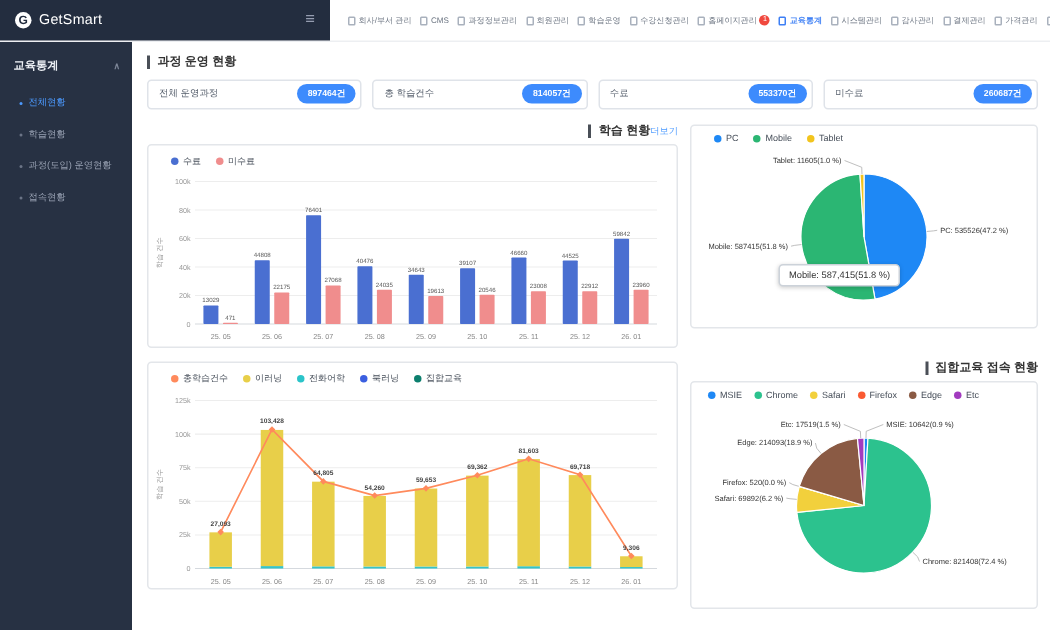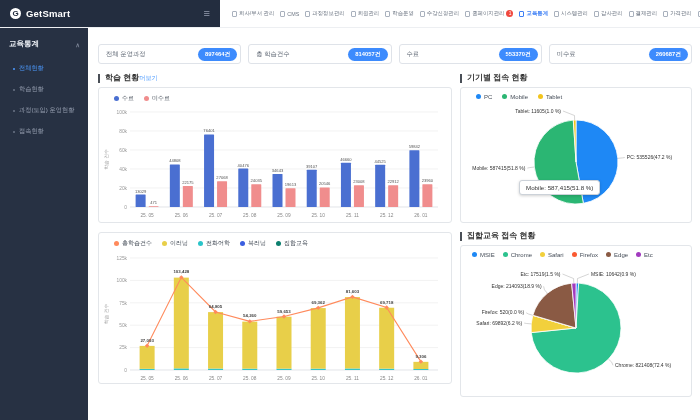--- a/index.html
+++ b/index.html
@@ -4,21 +4,21 @@
 <style>
   *{box-sizing:border-box;margin:0;padding:0}
   body{width:700px;height:420px;overflow:hidden;position:relative;background:#fff;
        font-family:"Liberation Sans",sans-serif;-webkit-font-smoothing:antialiased}
   
   .topbar{position:absolute;top:0;left:0;right:0;height:28px;background:#fff;
           border-bottom:1px solid #edeff2;display:flex;align-items:stretch;z-index:6}
   .brand{width:220px;background:#232d3f;display:flex;align-items:center;padding:0 10px;gap:5px;flex:none}
   .logo-circle{width:11px;height:11px;border-radius:50%;background:#fff;color:#232d3f;
                font-size:8px;font-weight:bold;display:flex;align-items:center;justify-content:center;flex:none}
-  .logo-text{color:#fff;font-size:9.5px;font-weight:bold;letter-spacing:.2px}
+  .logo-text{color:#fff;font-size:9.5px;font-weight:normal;letter-spacing:.2px}
   .hamburger{margin-left:auto;color:#959db0;font-size:11px;line-height:1}
   .nav{display:flex;align-items:center;gap:6px;padding:0 6px 0 12px;flex:1;overflow:hidden;white-space:nowrap}
   .nav-item{display:flex;align-items:center;gap:2px;font-size:5.4px;color:#6d7683;cursor:pointer;flex:none}
   .nav-ico{width:5px;height:6px;border:1px solid #a9b1bd;border-radius:1px;display:inline-block;flex:none}
   .nav-item.active{color:#3d7ff5;font-weight:bold}
   .nav-item.active .nav-ico{border-color:#3d7ff5}
   .badge-red{min-width:7px;height:7px;border-radius:50%;background:#f0483e;color:#fff;font-size:4.8px;
              display:flex;align-items:center;justify-content:center;padding:0 1px;flex:none}
   
   .sidebar{position:absolute;top:28px;left:0;bottom:0;width:88px;background:#273143;z-index:5}
@@ -33,21 +33,21 @@
   
   .main{position:absolute;left:88px;top:28px;right:0;bottom:0;background:#fff;padding:9px 8px 0 10px}
   .sec-title{font-size:8px;font-weight:bold;color:#333;border-left:2px solid #4a4f57;padding-left:5px;line-height:1.1}
   .stats-row{display:flex;gap:7px;margin:7px 0 10px 0}
   .stat-box{flex:1;display:flex;align-items:center;border:1px solid #dfe3e9;border-radius:3px;height:20px;
             padding:0 3px 0 7px;background:#fff}
   .stat-label{font-size:6.3px;color:#555e6b;white-space:nowrap}
   .stat-badge{margin-left:auto;background:#3d8bfd;color:#fff;font-size:5.8px;font-weight:bold;
               padding:2px 7px;border-radius:9px;white-space:nowrap}
   .grid{display:grid;grid-template-columns:354px 1fr;column-gap:8px;row-gap:9px}
-  .panel-head{display:flex;align-items:center;justify-content:flex-start;margin-bottom:4px}
+  .panel-head{display:flex;align-items:center;justify-content:flex-end;margin-bottom:4px}
   .more-link{font-size:6.2px;color:#4c9aff;text-decoration:none;cursor:pointer}
   .panel-box{border:1px solid #e3e6ea;border-radius:3px;background:#fff;position:relative;overflow:hidden;padding:1px}
   .panel-box.top{height:136px}
   .panel-box.bottom{height:152px}
   .legend{display:flex;gap:10px;padding:5px 2px 0 14px;flex-wrap:nowrap;overflow:hidden}
   .legend-item{display:flex;align-items:center;gap:3px;font-size:6px;color:#454d58;white-space:nowrap;cursor:pointer}
   .legend-dot{width:5px;height:5px;border-radius:50%;flex:none}
   svg{display:block}
   svg text{font-family:"Liberation Sans",sans-serif}
   .tooltip{position:absolute;background:#fff;border:1px solid #ccd2d9;border-radius:3px;
@@ -139,20 +139,21 @@
       </div>
       <div class="side-item">
         <span class="dot"></span>
         <span>접속현황</span>
       </div>
     </div>
 </div>
 
 <div class="main">
 
+  <div class="sec-title">과정 운영 현황</div>
   <div class="stats-row" id="stats-row">
       <div class="stat-box">
         <span class="stat-label">전체 운영과정</span>
         <span class="stat-badge">897464건</span>
       </div>
       <div class="stat-box">
         <span class="stat-label">총 학습건수</span>
         <span class="stat-badge">814057건</span>
       </div>
       <div class="stat-box">
@@ -240,23 +241,20 @@
             <text x="320.88888888888886" y="114" text-anchor="middle" font-size="4.8" fill="#888">26. 01</text>
             <rect x="309.38888888888886" y="47.1501" width="10" height="56.8499" fill="#4a6fd1" rx="0.5"></rect>
             <text x="314.38888888888886" y="45.1501" text-anchor="middle" font-size="4.1" fill="#555">59842</text>
             <rect x="322.38888888888886" y="81.238" width="10" height="22.762" fill="#f08d8d" rx="0.5"></rect>
             <text x="327.38888888888886" y="79.238" text-anchor="middle" font-size="4.1" fill="#555">23960</text>
           </svg>
       </div>
     </div>
 
     <div>
-      <div class="panel-head">
-        <div class="sec-title">기기별 접속 현황</div>
-      </div>
       <div class="panel-box top">
         <div class="legend" id="lg-device">
             <div class="legend-item">
               <span class="legend-dot" style="background:#1e88f5"></span>
               <span>PC</span>
             </div>
             <div class="legend-item">
               <span class="legend-dot" style="background:#2bb673"></span>
               <span>Mobile</span>
             </div>

